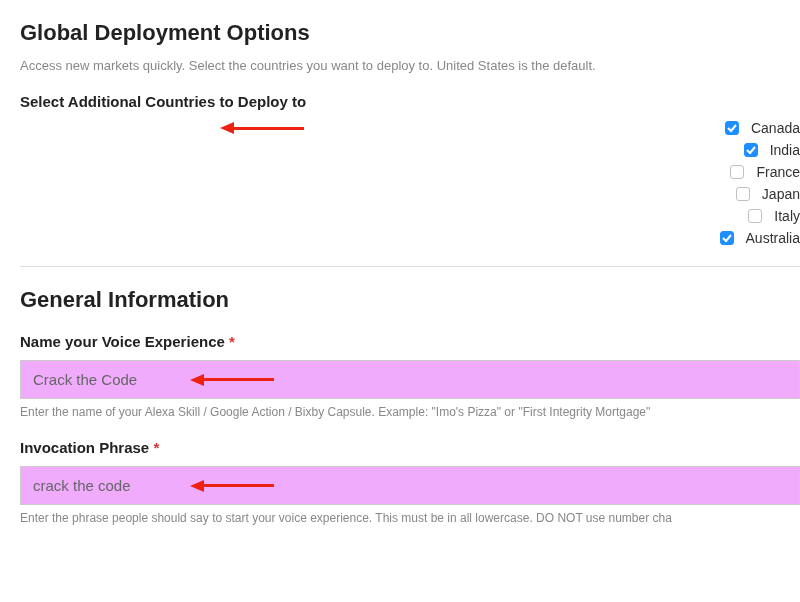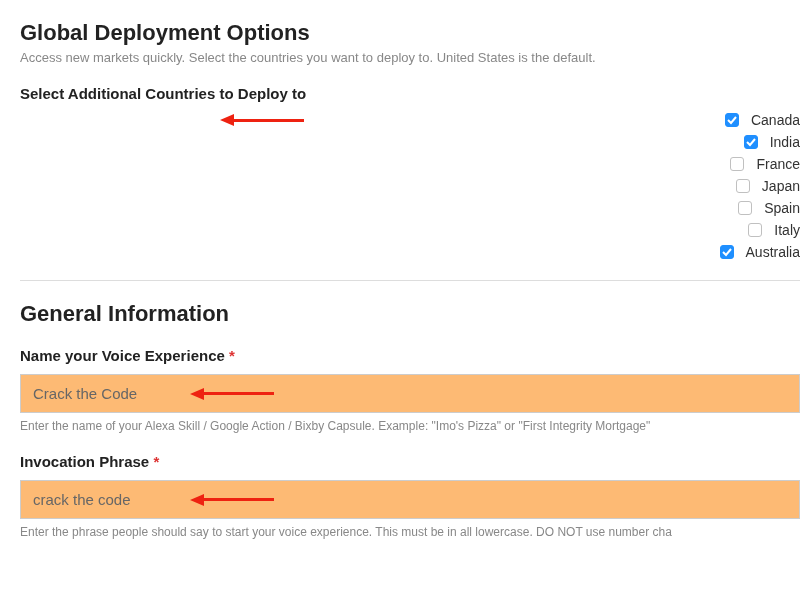--- a/index.html
+++ b/index.html
@@ -8,21 +8,21 @@
       padding: 20px 0 20px 20px;
       font-family: -apple-system, BlinkMacSystemFont, "Segoe UI", "Helvetica Neue", Arial, sans-serif;
       font-size: 14px;
       color: #333;
       width: 800px;
       overflow: hidden;
     }
     h2.page-title {
       font-size: 22px;
       font-weight: 700;
-      margin: 0 0 4px 0;
+      margin: 0 0 12px 0;
       color: #222;
     }
     p.subtitle {
       font-size: 13px;
       color: #888;
       margin: 0 0 20px 0;
     }
     .section-label {
       font-size: 15px;
       font-weight: 700;
@@ -93,21 +93,21 @@
       margin: 0 12px 10px 0;
       color: #222;
     }
     .req { color: #d33; }
     .text-input {
       width: 100%;
       padding: 10px 12px;
       font-size: 15px;
       color: #666;
       border: 1px solid #ccc;
-      background: #fdba74;
+      background: #f0abfc;
       outline: none;
     }
     .input-wrap {
       position: relative;
       margin-bottom: 6px;
     }
     .help-text {
       font-size: 12px;
       color: #888;
       margin: 0 0 20px 0;
@@ -155,26 +155,20 @@
     <span class="chk-label">France</span>
   </div>
 
   <div class="checkbox-row">
     <span class="chk">
       
     </span>
     <span class="chk-label">Japan</span>
   </div>
 
-  <div class="checkbox-row">
-    <span class="chk">
-      
-    </span>
-    <span class="chk-label">Spain</span>
-  </div>
 
   <div class="checkbox-row">
     <span class="chk">
       
     </span>
     <span class="chk-label">Italy</span>
   </div>
 
   <div class="checkbox-row">
     <span class="chk checked">

